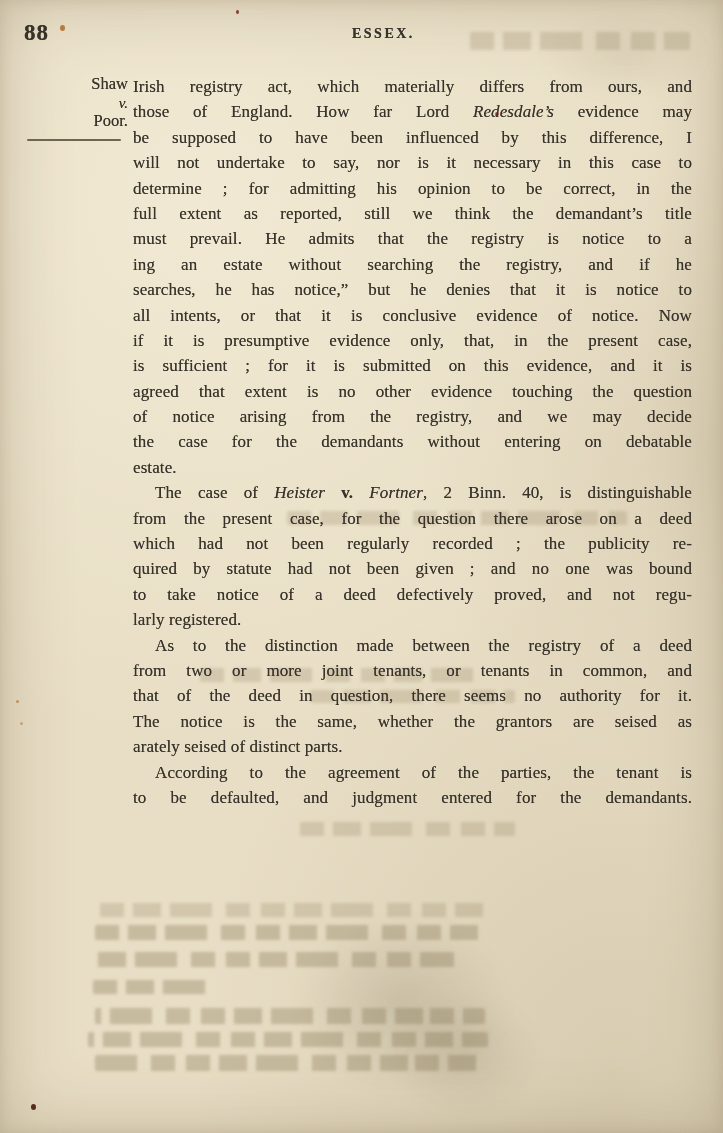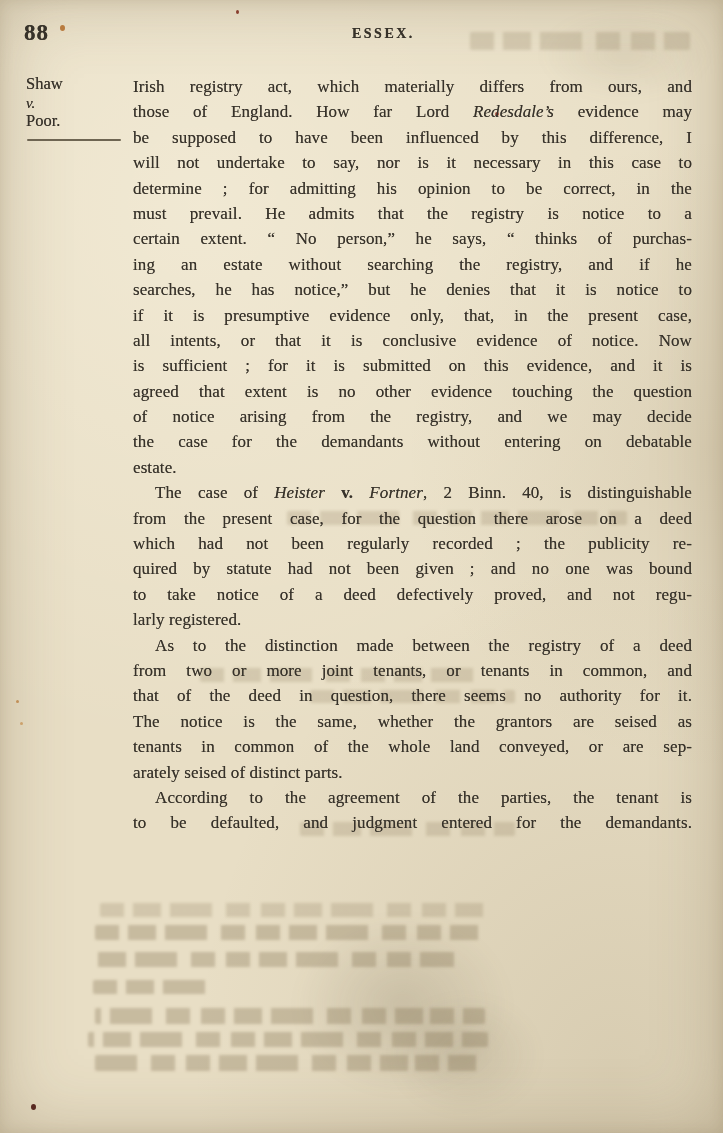--- a/index.html
+++ b/index.html
@@ -15,21 +15,21 @@
       #e8dec5;
     font-family:Liberation Serif, serif;
     color:#37322a;
   }
   .vignette{position:absolute;inset:0;pointer-events:none;
     box-shadow:inset 0 0 70px rgba(112,93,58,.30), inset 0 0 14px rgba(112,93,58,.16);}
   .pageno{position:absolute;left:24px;top:20px;font-size:23px;font-weight:bold;
     letter-spacing:1px;text-shadow:0 0 .6px rgba(47,42,34,.75);}
   .runhead{position:absolute;left:352px;top:26px;font-size:14px;font-weight:bold;
     letter-spacing:2.5px;text-shadow:0 0 .6px rgba(47,42,34,.7);}
-  .marginnote{position:absolute;left:26px;top:75px;width:96px;text-align:left;
+  .marginnote{position:absolute;left:32px;top:75px;width:96px;text-align:right;
     font-size:16.5px;line-height:18.5px;text-shadow:0 0 .5px rgba(47,42,34,.7);}
   .marginnote .vs{font-style:italic;font-size:15px;}
   .margin-rule{position:absolute;left:27px;top:139px;width:94px;height:2px;
     background:#6e6552;filter:blur(.4px);border-radius:1px;}
   .body{position:absolute;left:133px;top:74px;width:559px;
     font-size:17px;line-height:25.4px;letter-spacing:.1px;
     text-shadow:0 0 .6px rgba(51,46,38,.65);}
   .line{text-align:justify;text-align-last:justify;white-space:normal;height:25.4px;overflow:visible;}
   .line.endline{text-align-last:left;}
   .line.indent{text-indent:22px;}
@@ -97,40 +97,39 @@
     <div>Poor.</div>
   </div>
   <div class="margin-rule"></div>
 
   <div class="body">
       <div class="line"><span>Irish registry act, which materially differs from ours, and</span></div>
       <div class="line"><span>those of England.  How far Lord </span><span class="it">Redesdale’s</span><span> evidence may</span></div>
       <div class="line"><span>be supposed to have been influenced by this difference, I</span></div>
       <div class="line"><span>will not undertake to say, nor is it necessary in this case to</span></div>
       <div class="line"><span>determine ; for admitting his opinion to be correct, in the</span></div>
+      <div class="line"><span>full extent as reported, still we think the demandant’s title</span></div>
       <div class="line"><span>must prevail.  He admits that the registry is notice to a</span></div>
-      <div class="line"><span>certain extent.  “ No person,” he says, “ thinks of purchas-</span></div>
       <div class="line"><span>ing an estate without searching the registry, and if he</span></div>
       <div class="line"><span>searches, he has notice,” but he denies that it is notice to</span></div>
+      <div class="line"><span>all intents, or that it is conclusive evidence of notice.  Now</span></div>
       <div class="line"><span>if it is presumptive evidence only, that, in the present case,</span></div>
-      <div class="line"><span>all intents, or that it is conclusive evidence of notice.  Now</span></div>
       <div class="line"><span>is sufficient ; for it is submitted on this evidence, and it is</span></div>
       <div class="line"><span>agreed that extent is no other evidence touching the question</span></div>
       <div class="line"><span>of notice arising from the registry, and we may decide</span></div>
       <div class="line"><span>the case for the demandants without entering on debatable</span></div>
       <div class="line endline"><span>estate.</span></div>
       <div class="line indent"><span>The case of </span><span class="it">Heister</span><span> </span><span class="bold">v.</span><span> </span><span class="it">Fortner</span><span>, 2 Binn. 40, is distinguishable</span></div>
       <div class="line"><span>from the present case, for the question there arose on a deed</span></div>
       <div class="line"><span>which had not been regularly recorded ;  the publicity re-</span></div>
       <div class="line"><span>quired by statute had not been given ; and no one was bound</span></div>
       <div class="line"><span>to take notice of a deed defectively proved, and not regu-</span></div>
       <div class="line endline"><span>larly registered.</span></div>
       <div class="line indent"><span>As to the distinction made between the registry of a deed</span></div>
       <div class="line"><span>from two or more joint tenants, or tenants in common, and</span></div>
       <div class="line"><span>that of the deed in question, there seems no authority for it.</span></div>
       <div class="line"><span>The notice is the same, whether the grantors are seised as</span></div>
-      <div class="line"><span>tenants in common of the whole land conveyed, or are sep-</span></div>
       <div class="line endline"><span>arately seised of distinct parts.</span></div>
       <div class="line indent"><span>According to the agreement of the parties, the tenant is</span></div>
       <div class="line"><span>to be defaulted, and judgment entered for the demandants.</span></div>
     </div>
 
 </div>
 
 </body></html>

